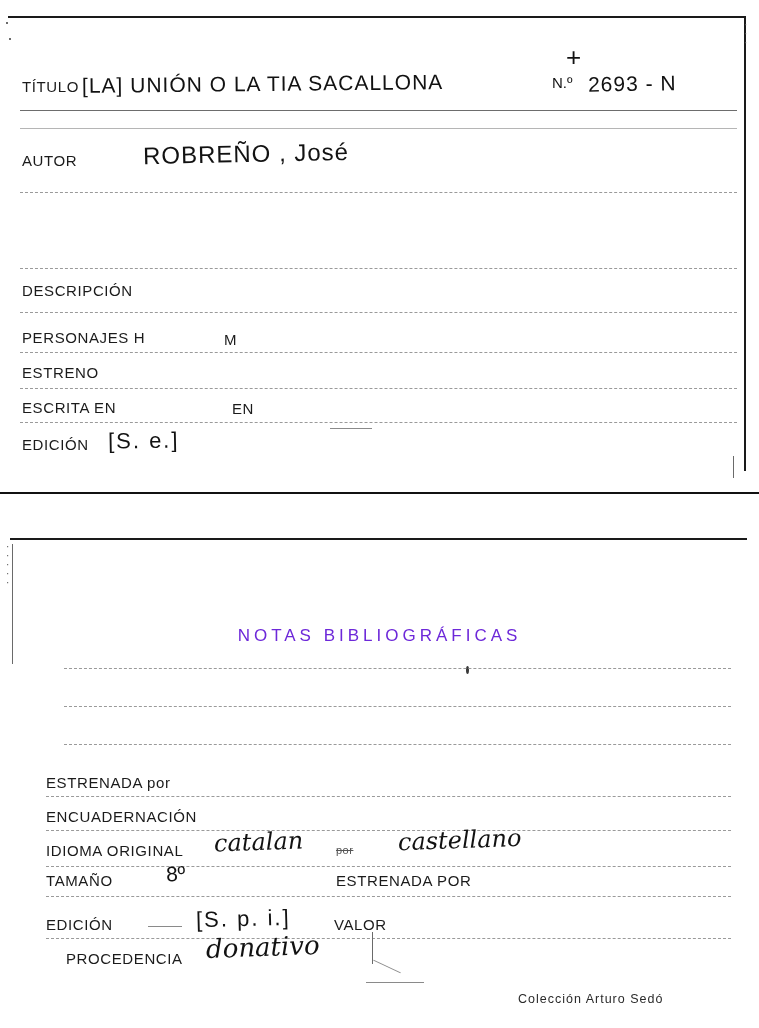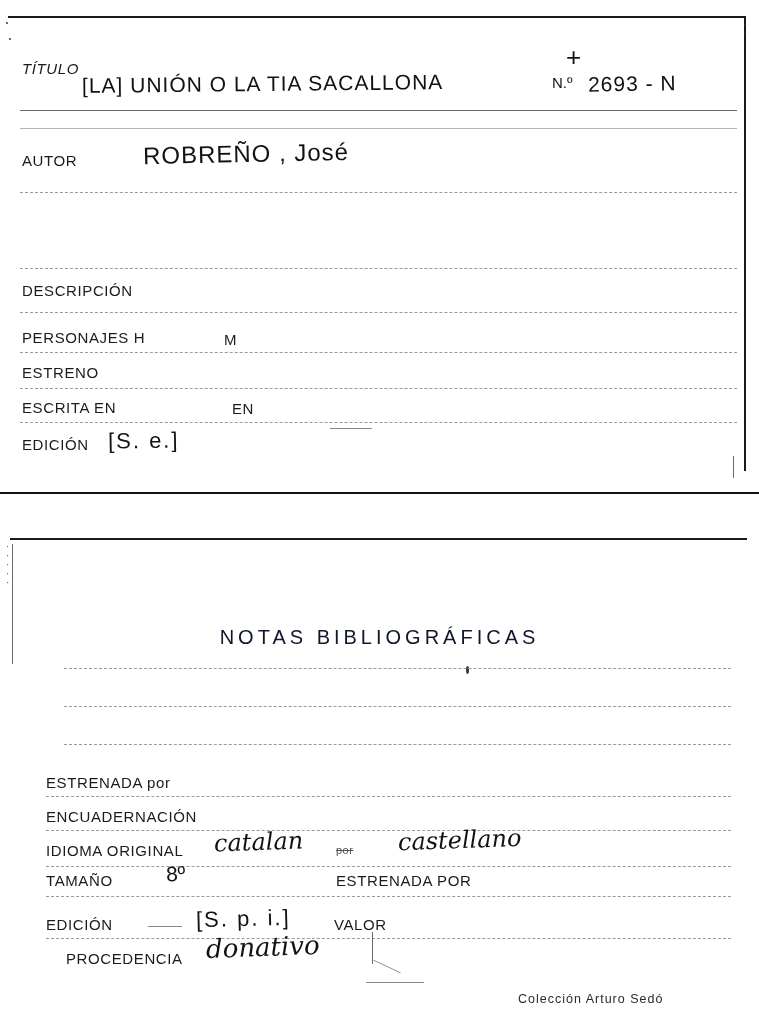--- a/index.html
+++ b/index.html
@@ -95,23 +95,23 @@
     position: absolute;
     font-size: 10px;
     color: #555;
     line-height: 9px;
   }
 
   .notas-title {
     position: absolute;
     width: 100%;
     text-align: center;
-    font-size: 20px;
+    font-size: 17px;
     letter-spacing: 4px;
-    color: #0f172a;
+    color: #6d28d9;
   }
 
   .colec {
     position: absolute;
     font-size: 12.5px;
     letter-spacing: 1px;
     color: #2a2a2a;
   }
 
   .speck {
@@ -145,21 +145,21 @@
 
 <div class="card" id="card-top">
 
   <div class="card-border-top"></div>
   <div class="card-border-right"></div>
 
   <div class="pinmark" style="left:744px; top:20px;">·<br>·<br>·</div>
   <div class="speck" style="left:6px; top:22px; width:2px; height:2px;"></div>
   <div class="speck" style="left:9px; top:38px; width:2px; height:2px;"></div>
 
-  <div class="lbl" style="left:22px; top:60px;font-style:italic;">TÍTULO</div>
+  <div class="lbl" style="left:22px; top:78px;">TÍTULO</div>
   <div class="hand print" style="left:82px; top:72px; font-size:21px; letter-spacing:1px; transform:rotate(-0.6deg);">[LA] UNIÓN  O LA TIA  SACALLONA</div>
   <div class="hand print" style="left:552px; top:74px; font-size:15px;">N.º</div>
   <div class="hand print" style="left:588px; top:72px; font-size:21px; letter-spacing:1px; transform:rotate(-1deg);">2693 - N</div>
   <div class="hand print" style="left:566px; top:42px; font-size:26px;">+</div>
   <div class="rule strong" style="top:110px;"></div>
 
   <div class="lbl" style="left:22px; top:152px;">AUTOR</div>
   <div class="hand print" style="left:143px; top:140px; font-size:24px; letter-spacing:1px; transform:rotate(-1.2deg);">ROBREÑO , José</div>
   <div class="rule solid" style="top:128px;"></div>
   <div class="rule" style="top:192px;"></div>

